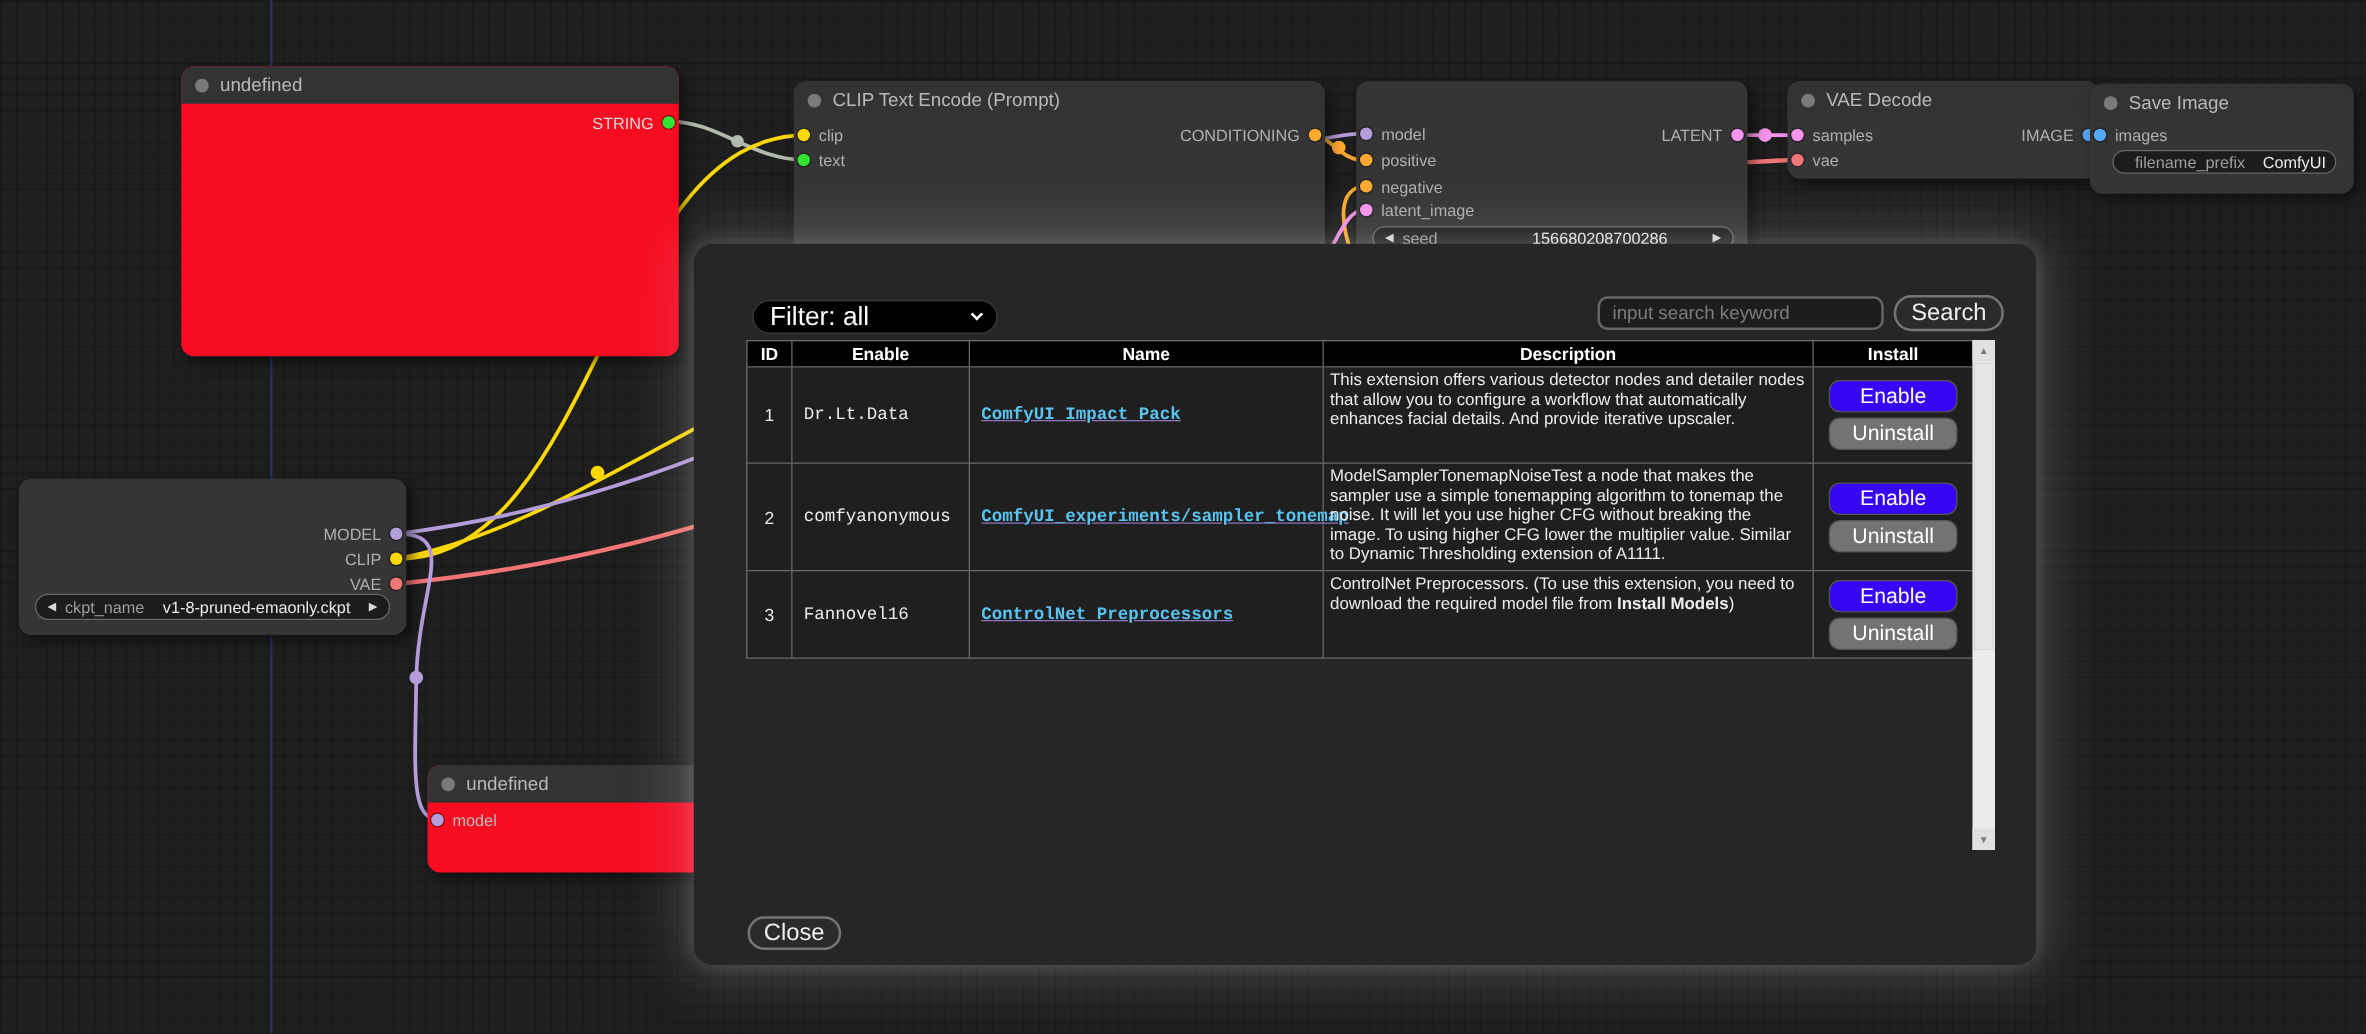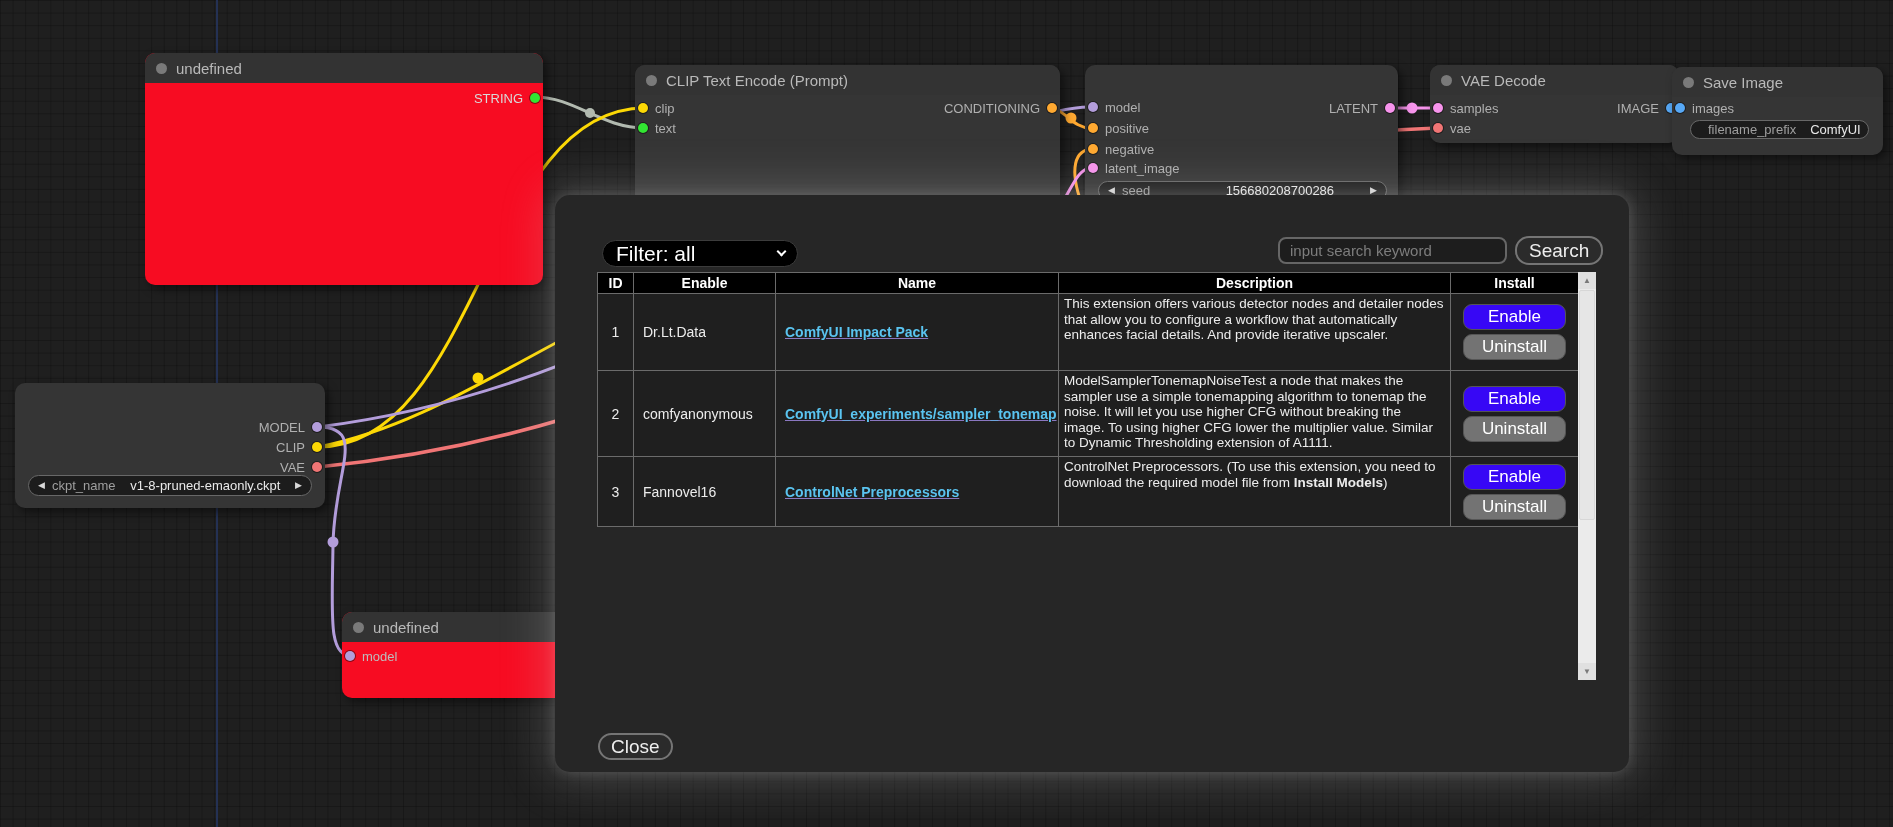--- a/index.html
+++ b/index.html
@@ -58,21 +58,21 @@
   .close-btn { position:absolute; left:43px; top:538px; height:27px; padding:0 11px;
     font-size:19px; }
   .table-scroll { position:absolute; left:42px; top:77px; width:999px; height:408px; }
   table.ext { border-collapse:collapse; table-layout:fixed; width:981px; }
   .ext th { background:#000; color:#fff; font-size:14px; font-weight:bold; height:21px;
     border:1px solid #6b6b6b; }
   .ext td { background:#1f1f1f; color:#ececec; border:1px solid #6b6b6b;
     font-size:13.5px; vertical-align:middle; }
   .ext td.desc { vertical-align:top; padding:2px 5px; line-height:15.5px; }
   .ext td.idc { text-align:center; font-size:14px; }
-  .ext td.auth, .ext td.namec { padding-left:9px; font-size:14px; }
+  .ext td.auth, .ext td.namec { padding-left:9px; font-size:14px;font-family:Liberation Mono, monospace; }
   .ext a { color:#5ac4f0; font-weight:bold; text-decoration:underline;
     text-decoration-color:#8a77c0; }
   .rowbtn { display:block; width:103px; height:26px; margin:4px auto; border-radius:9px;
     border:1px solid #555; color:#fff; font-size:17px; cursor:pointer;
     font-family:"Liberation Sans",sans-serif; }
   .rowbtn.enable { background:#3707f5; }
   .rowbtn.uninstall { background:#737373; }
   .sbar { position:absolute; right:0; top:0; width:18px; height:408px; background:#ebebeb; }
   .sbtn { position:absolute; left:0; width:18px; height:17px; background:#e0e0e0;
     color:#7a7a7a; font-size:8px; text-align:center; line-height:17px; }

